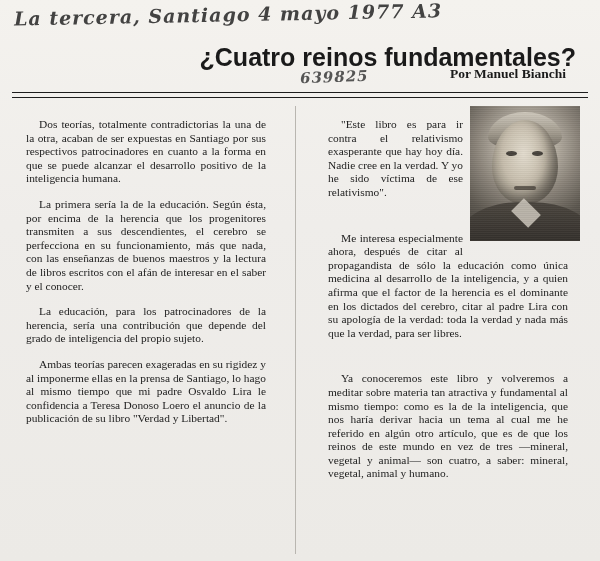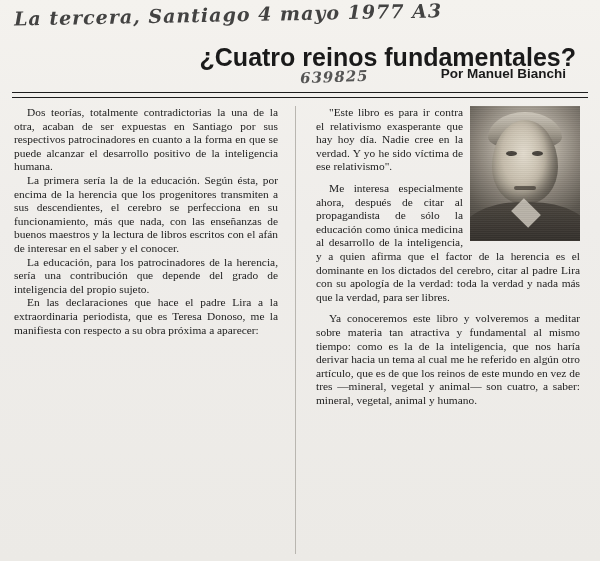--- a/index.html
+++ b/index.html
@@ -67,21 +67,21 @@
     font-weight: bold;
     font-size: 25px;
     letter-spacing: 0px;
     color: #1a1a1a;
   }
 
   .byline {
     position: absolute;
     top: 66px;
     right: 34px;
-    font-family: Liberation Sans, sans-serif;
+    font-family: Liberation Serif, serif;
     font-weight: bold;
     font-size: 13.5px;
     color: #1a1a1a;
   }
 
   .rule {
     position: absolute;
     left: 12px;
     width: 576px;
     border-top: 1.5px solid #1d1d1d;
@@ -107,21 +107,21 @@
     line-height: 13.6px;
     color: #1c1c1c;
     text-align: justify;
     text-justify: inter-word;
     hyphens: auto;
   }
   .col-left  { left: 0px; }
   .col-right { left: 302px; }
 
   .col p {
-    margin: 0;
+    margin: 12px;
     text-indent: 13px;
   }
 
   
   .col-divider {
     position: absolute;
     top: 106px;
     left: 295px;
     width: 0;
     height: 448px;
@@ -231,21 +231,21 @@
   <div class="rule rule-bottom"></div>
 
   <div class="col-divider"></div>
 
   <div class="columns">
 
     <div class="col col-left">
       <p>Dos teorías, totalmente contradictorias la una de la otra, acaban de ser expuestas en Santiago por sus respectivos patrocinadores en cuanto a la forma en que se puede alcanzar el desarrollo positivo de la inteligencia humana.</p>
       <p>La primera sería la de la educación. Según ésta, por encima de la herencia que los progenitores transmiten a sus descendientes, el cerebro se perfecciona en su funcionamiento, más que nada, con las enseñanzas de buenos maestros y la lectura de libros escritos con el afán de interesar en el saber y el conocer.</p>
       <p>La educación, para los patrocinadores de la herencia, sería una contribución que depende del grado de inteligencia del propio sujeto.</p>
-      <p>En las declaraciones que hace el padre Lira a la extraordinaria periodista, que es Teresa Donoso, me la manifiesta con respecto a su obra próxima a aparecer:</p>
+      <p>Ambas teorías parecen exageradas en su rigidez y al imponerme ellas en la prensa de Santiago, lo hago al mismo tiempo que mi padre Osvaldo Lira le confidencia a Teresa Donoso Loero el anuncio de la publicación de su libro "Verdad y Libertad".</p>
     </div>
 
     <div class="col col-right">
       <div class="photo-wrap">
         <div class="photo">
           <div class="hair"></div>
           <div class="face"></div>
           <div class="eye eye-l"></div>
           <div class="eye eye-r"></div>
           <div class="mouth"></div>

